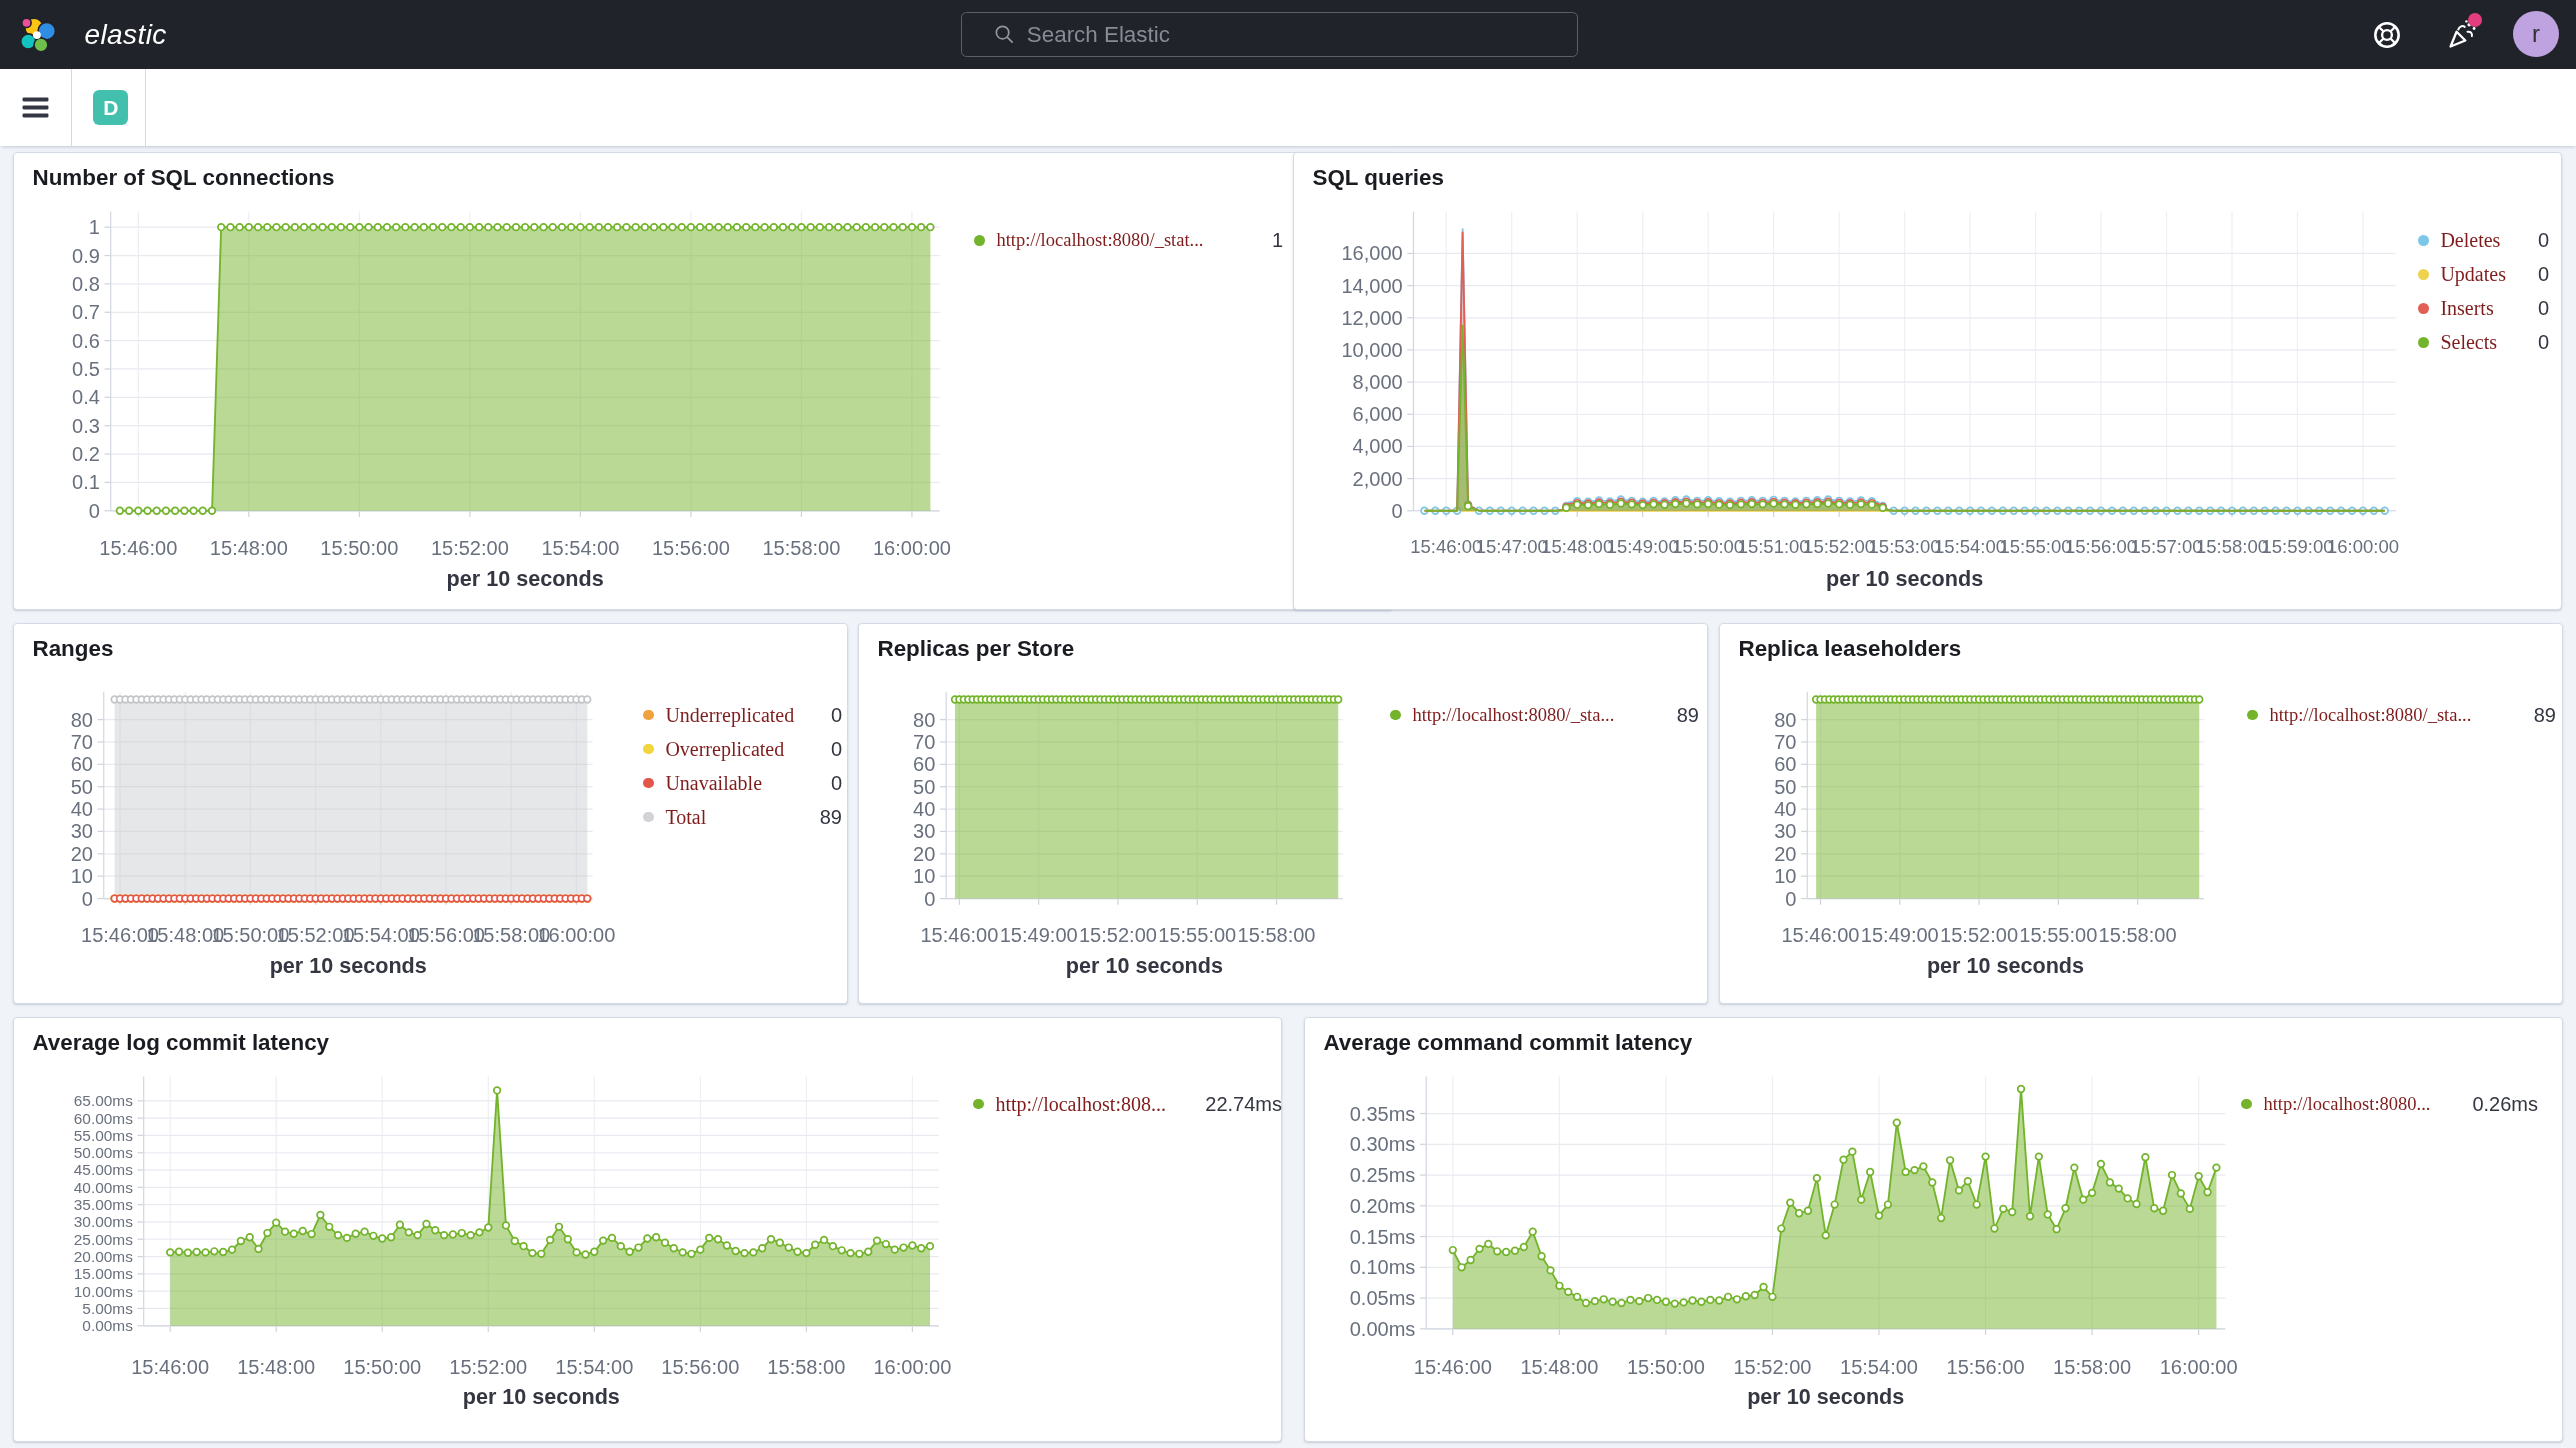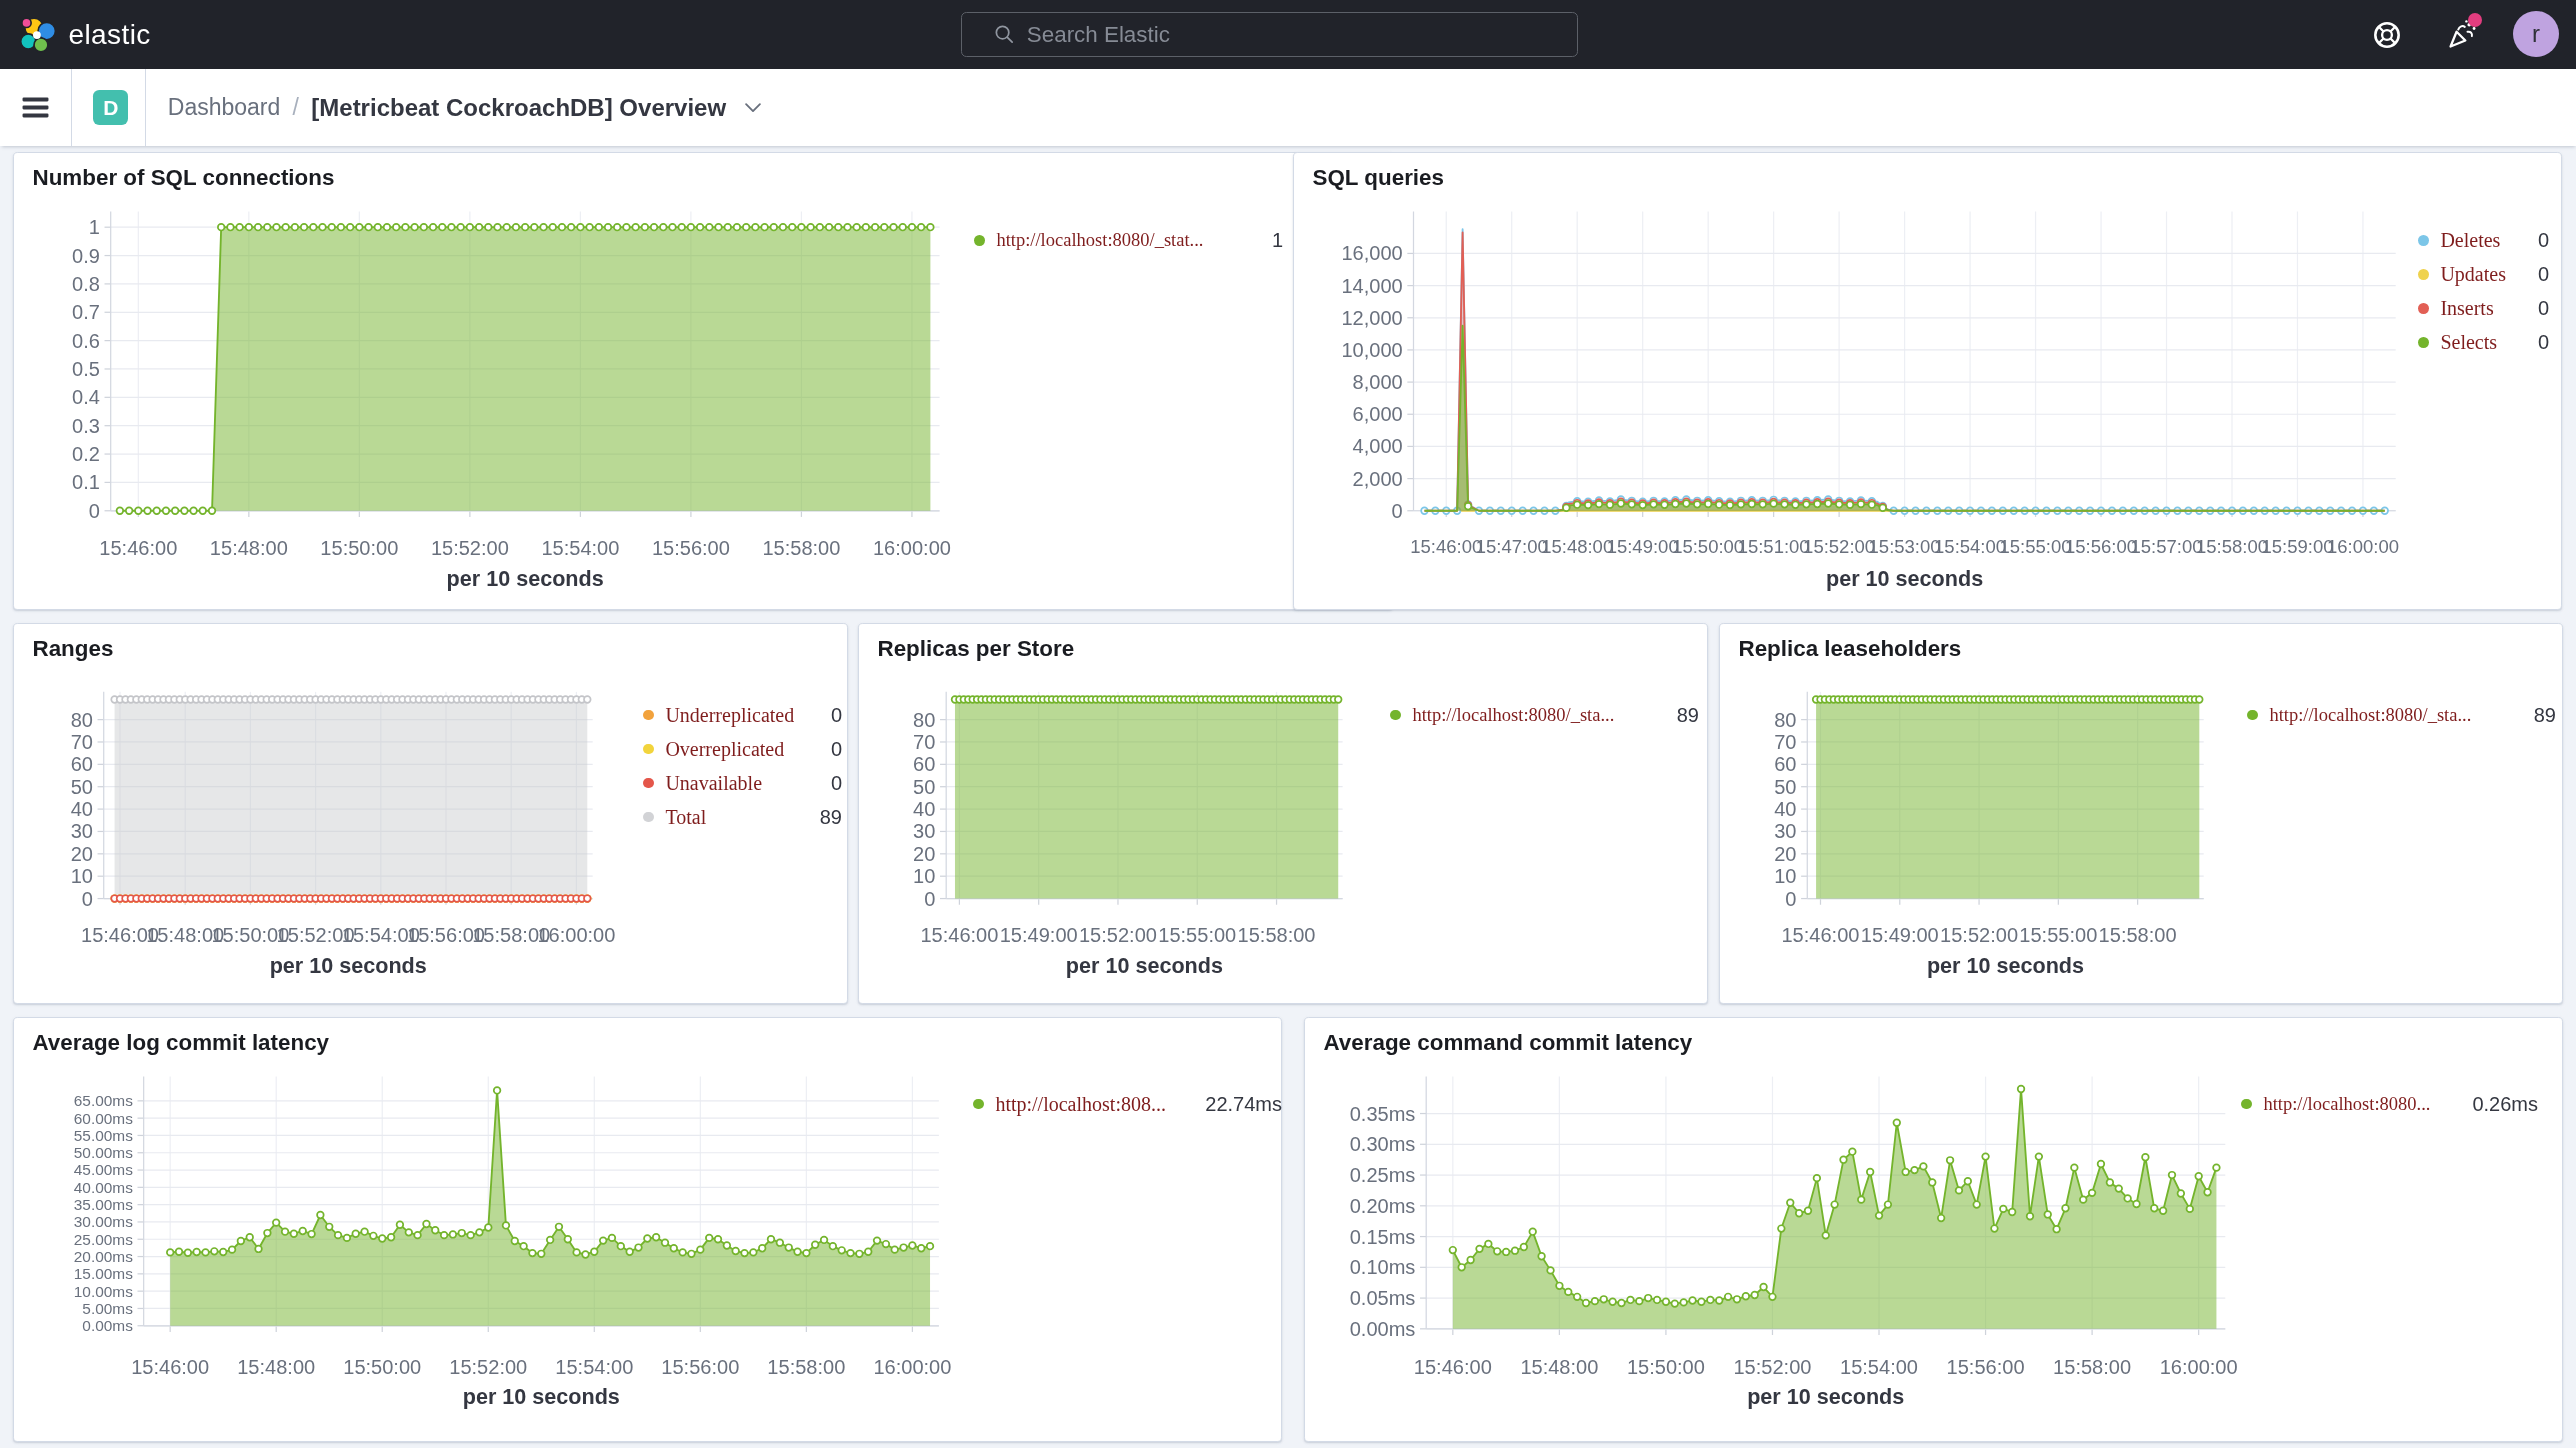--- a/index.html
+++ b/index.html
@@ -1,21 +1,21 @@
 <!DOCTYPE html>
 <html style="font-size:12.3px"><head>
 <meta charset="utf-8">
 <style>
   * { margin:0; padding:0; box-sizing:border-box; }
   html,body { width:2576px; height:1448px; overflow:hidden; }
   body { font-family:"Liberation Sans","DejaVu Sans",sans-serif; background:#f0f3f8; color:#343741; position:relative; }
 
   
   .gheader { position:absolute; left:0; top:0; width:2576px; height:69px; background:#21232a; display:flex; align-items:center; }
-  .brand { display:flex; align-items:center; gap:13px; margin-left:18.5px; }
+  .brand { display:flex; align-items:center; gap:29px; margin-left:18.5px;font-style:italic; }
   .brand-name { color:#ffffff; font-size:28px; font-weight:500; letter-spacing:0.4px; }
   .searchbox { position:absolute; left:961px; top:12.3px; width:617px; height:45px; border:0.8px solid #5c6068; border-radius:5.4px; display:flex; align-items:center; padding:0 31px; gap:10.8px; background:#21232a; cursor:text; }
   .searchbox .ph { color:#868b95; font-size:22.4px; }
   .hicon { width:43px; height:43px; display:flex; align-items:center; justify-content:center; position:relative; cursor:pointer; }
   .hicon.help { position:absolute; right:168px; top:13px; }
   .hicon.news { position:absolute; right:93px; top:13px; }
   .notifdot { position:absolute; right:1.5px; top:0px; width:14px; height:14px; border-radius:50%; }
   .avatar { position:absolute; right:17px; top:10.8px; width:46px; height:46px; border-radius:50%; display:flex; align-items:center; justify-content:center; font-size:24px; color:#2f3138; cursor:pointer; }
 
   
@@ -97,30 +97,20 @@
       <rect x="2" y="2" width="34" height="5" rx="1.5" fill="#343741"></rect>
       <rect x="2" y="12.5" width="34" height="5" rx="1.5" fill="#343741"></rect>
       <rect x="2" y="23" width="34" height="5" rx="1.5" fill="#343741"></rect>
     </svg>
   </div>
   <div class="vdiv"></div>
   <div class="appbadge" style="background:#43bfae">
     <span>D</span>
   </div>
   <div class="vdiv"></div>
-  <div class="crumbs">
-    <span class="crumb-root">Dashboard</span>
-    <span class="crumb-sep">/</span>
-    <span class="crumb-title">[Metricbeat CockroachDB] Overview</span>
-    <span class="crumb-caret">
-      <svg width="20" height="14" viewBox="0 0 26 18" fill="none">
-        <path d="M4 4 L13 13 L22 4" stroke="#69707d" stroke-width="2.4" stroke-linecap="round" stroke-linejoin="round"></path>
-      </svg>
-    </span>
-  </div>
 </div>
 
 <main id="grid">
     <div class="panel" style="left: 13px; top: 4.6px; width: 1380px; height: 458px;">
       <div class="panel-title">Number of SQL connections</div>
       <svg width="1269" height="458" class="chart-svg" viewBox="0 0 1645 594">
         <line x1="160.83333333333334" y1="76" x2="160.83333333333334" y2="464" stroke="#edeff4" stroke-width="1.6"></line>
         <line x1="160.83333333333334" y1="464" x2="160.83333333333334" y2="472" stroke="#cfd3db" stroke-width="1.6"></line>
         <line x1="304.16666666666663" y1="76" x2="304.16666666666663" y2="464" stroke="#edeff4" stroke-width="1.6"></line>
         <line x1="304.16666666666663" y1="464" x2="304.16666666666663" y2="472" stroke="#cfd3db" stroke-width="1.6"></line>

